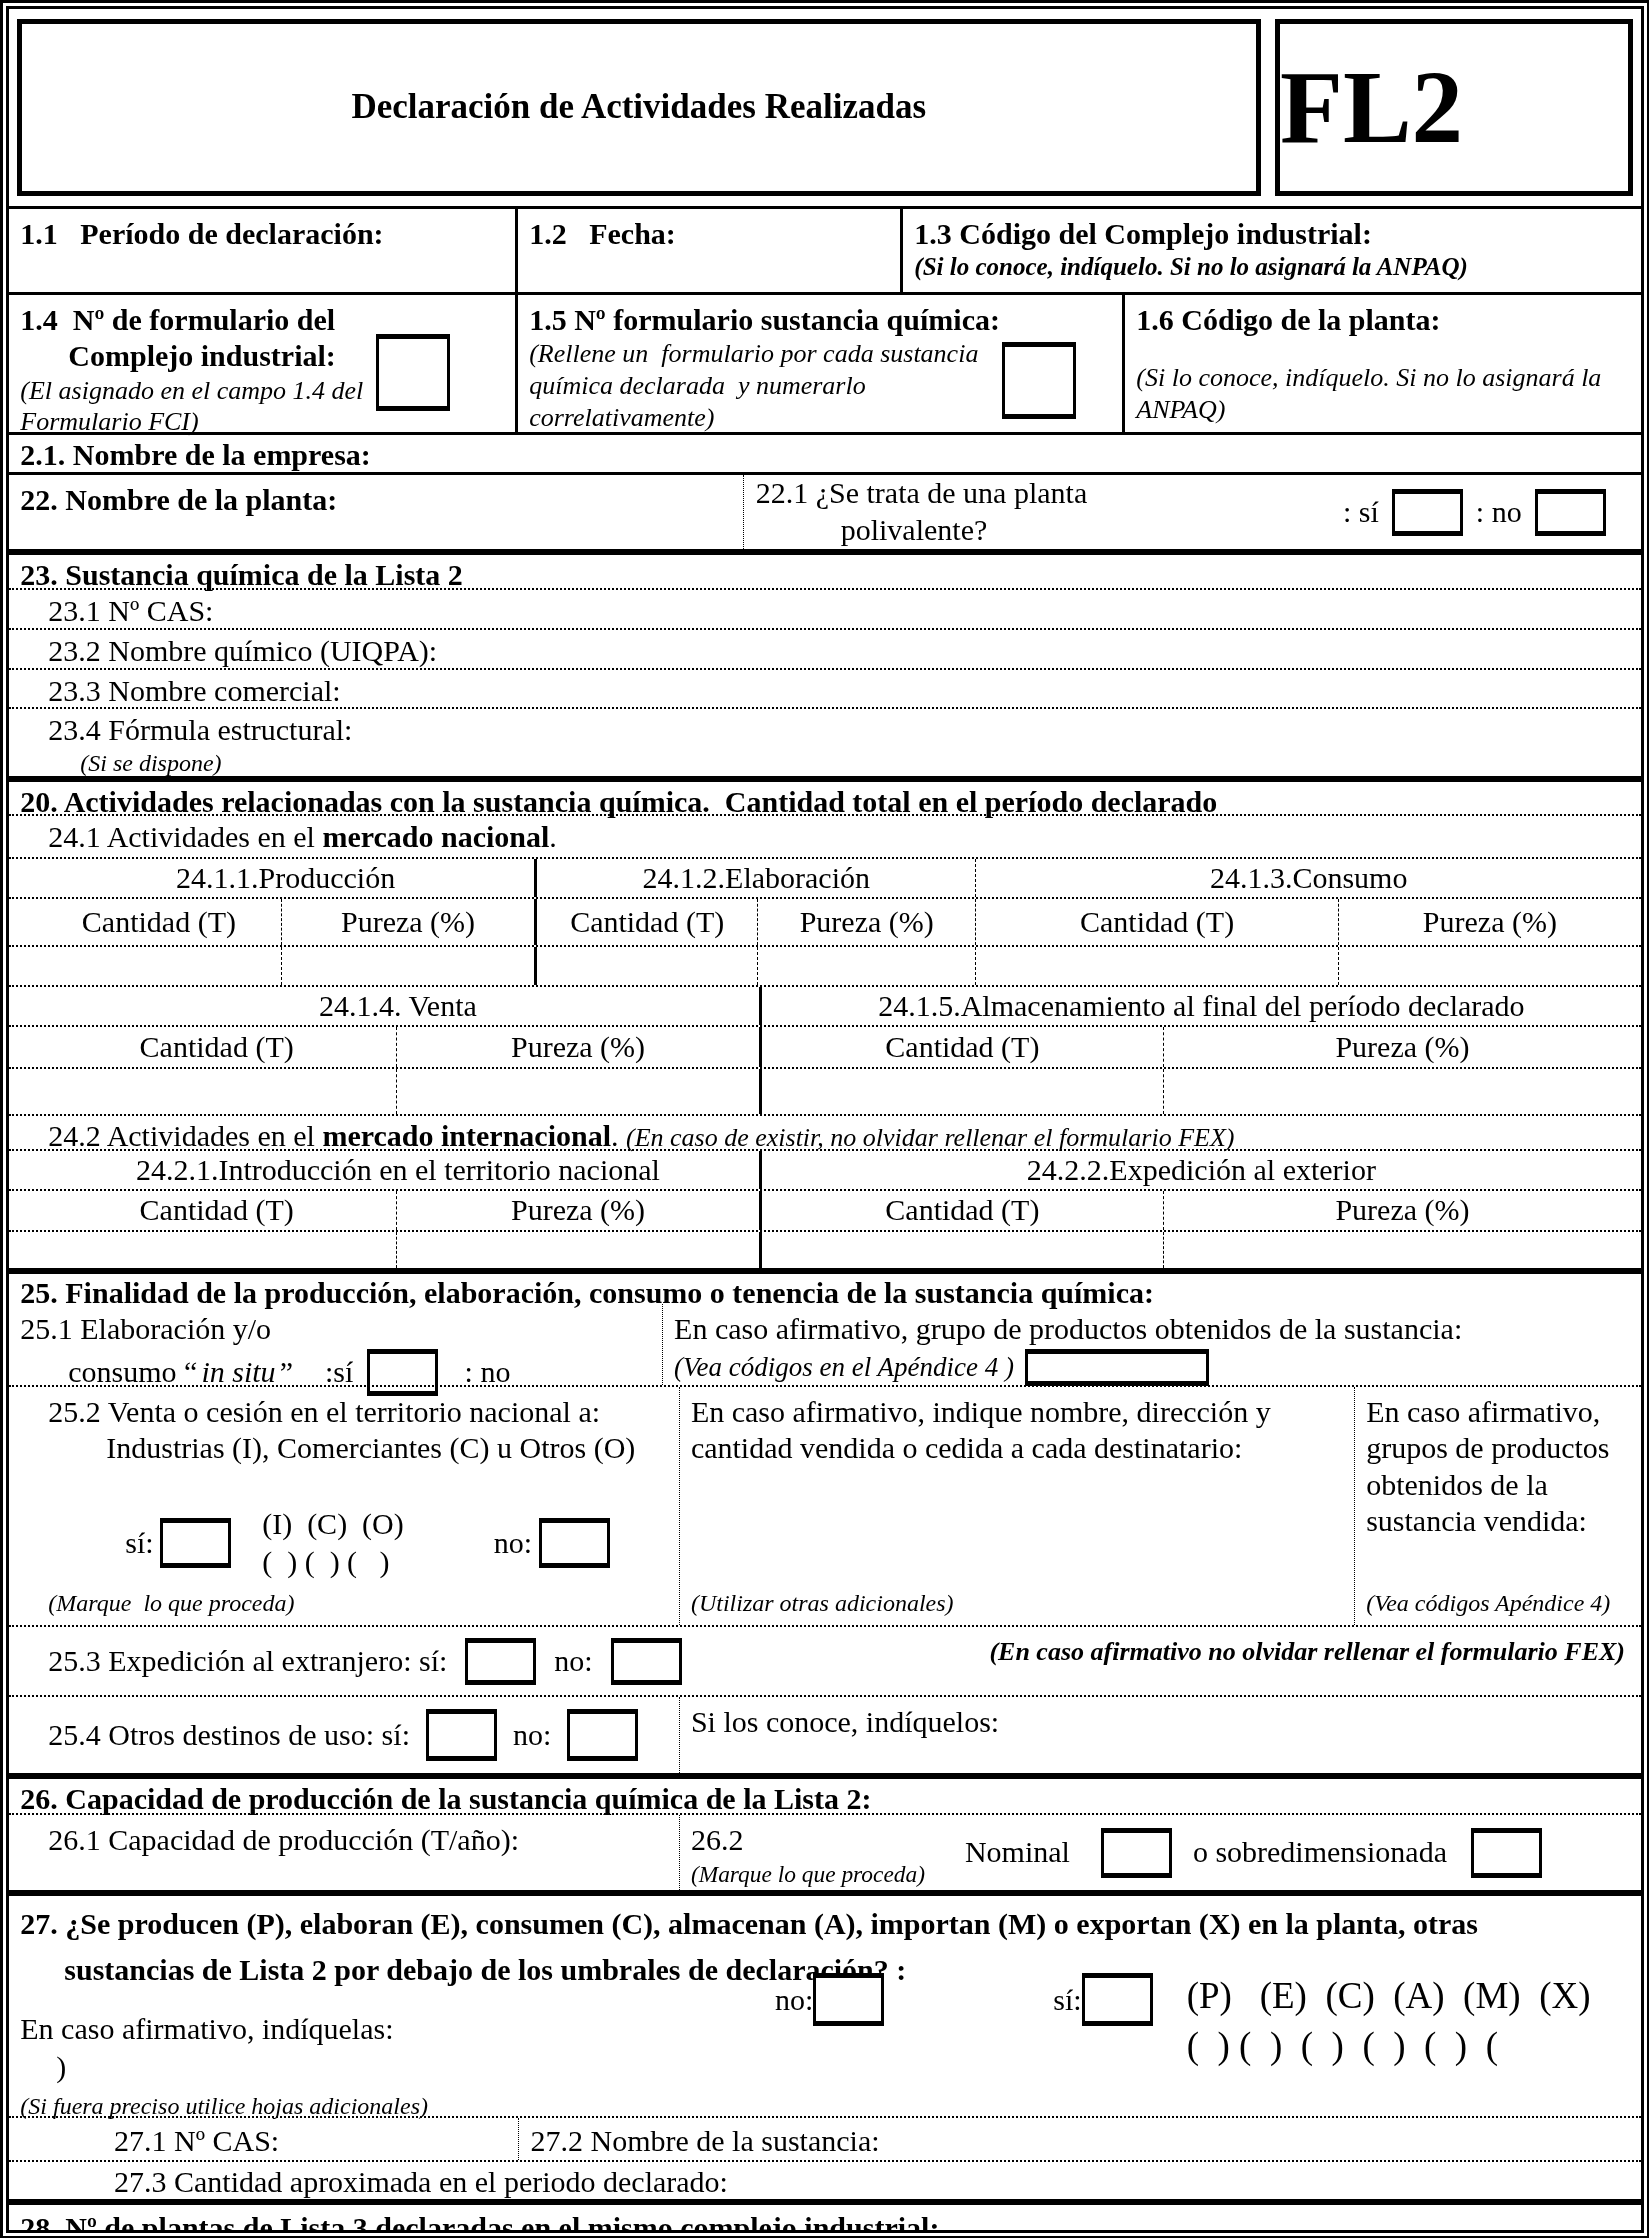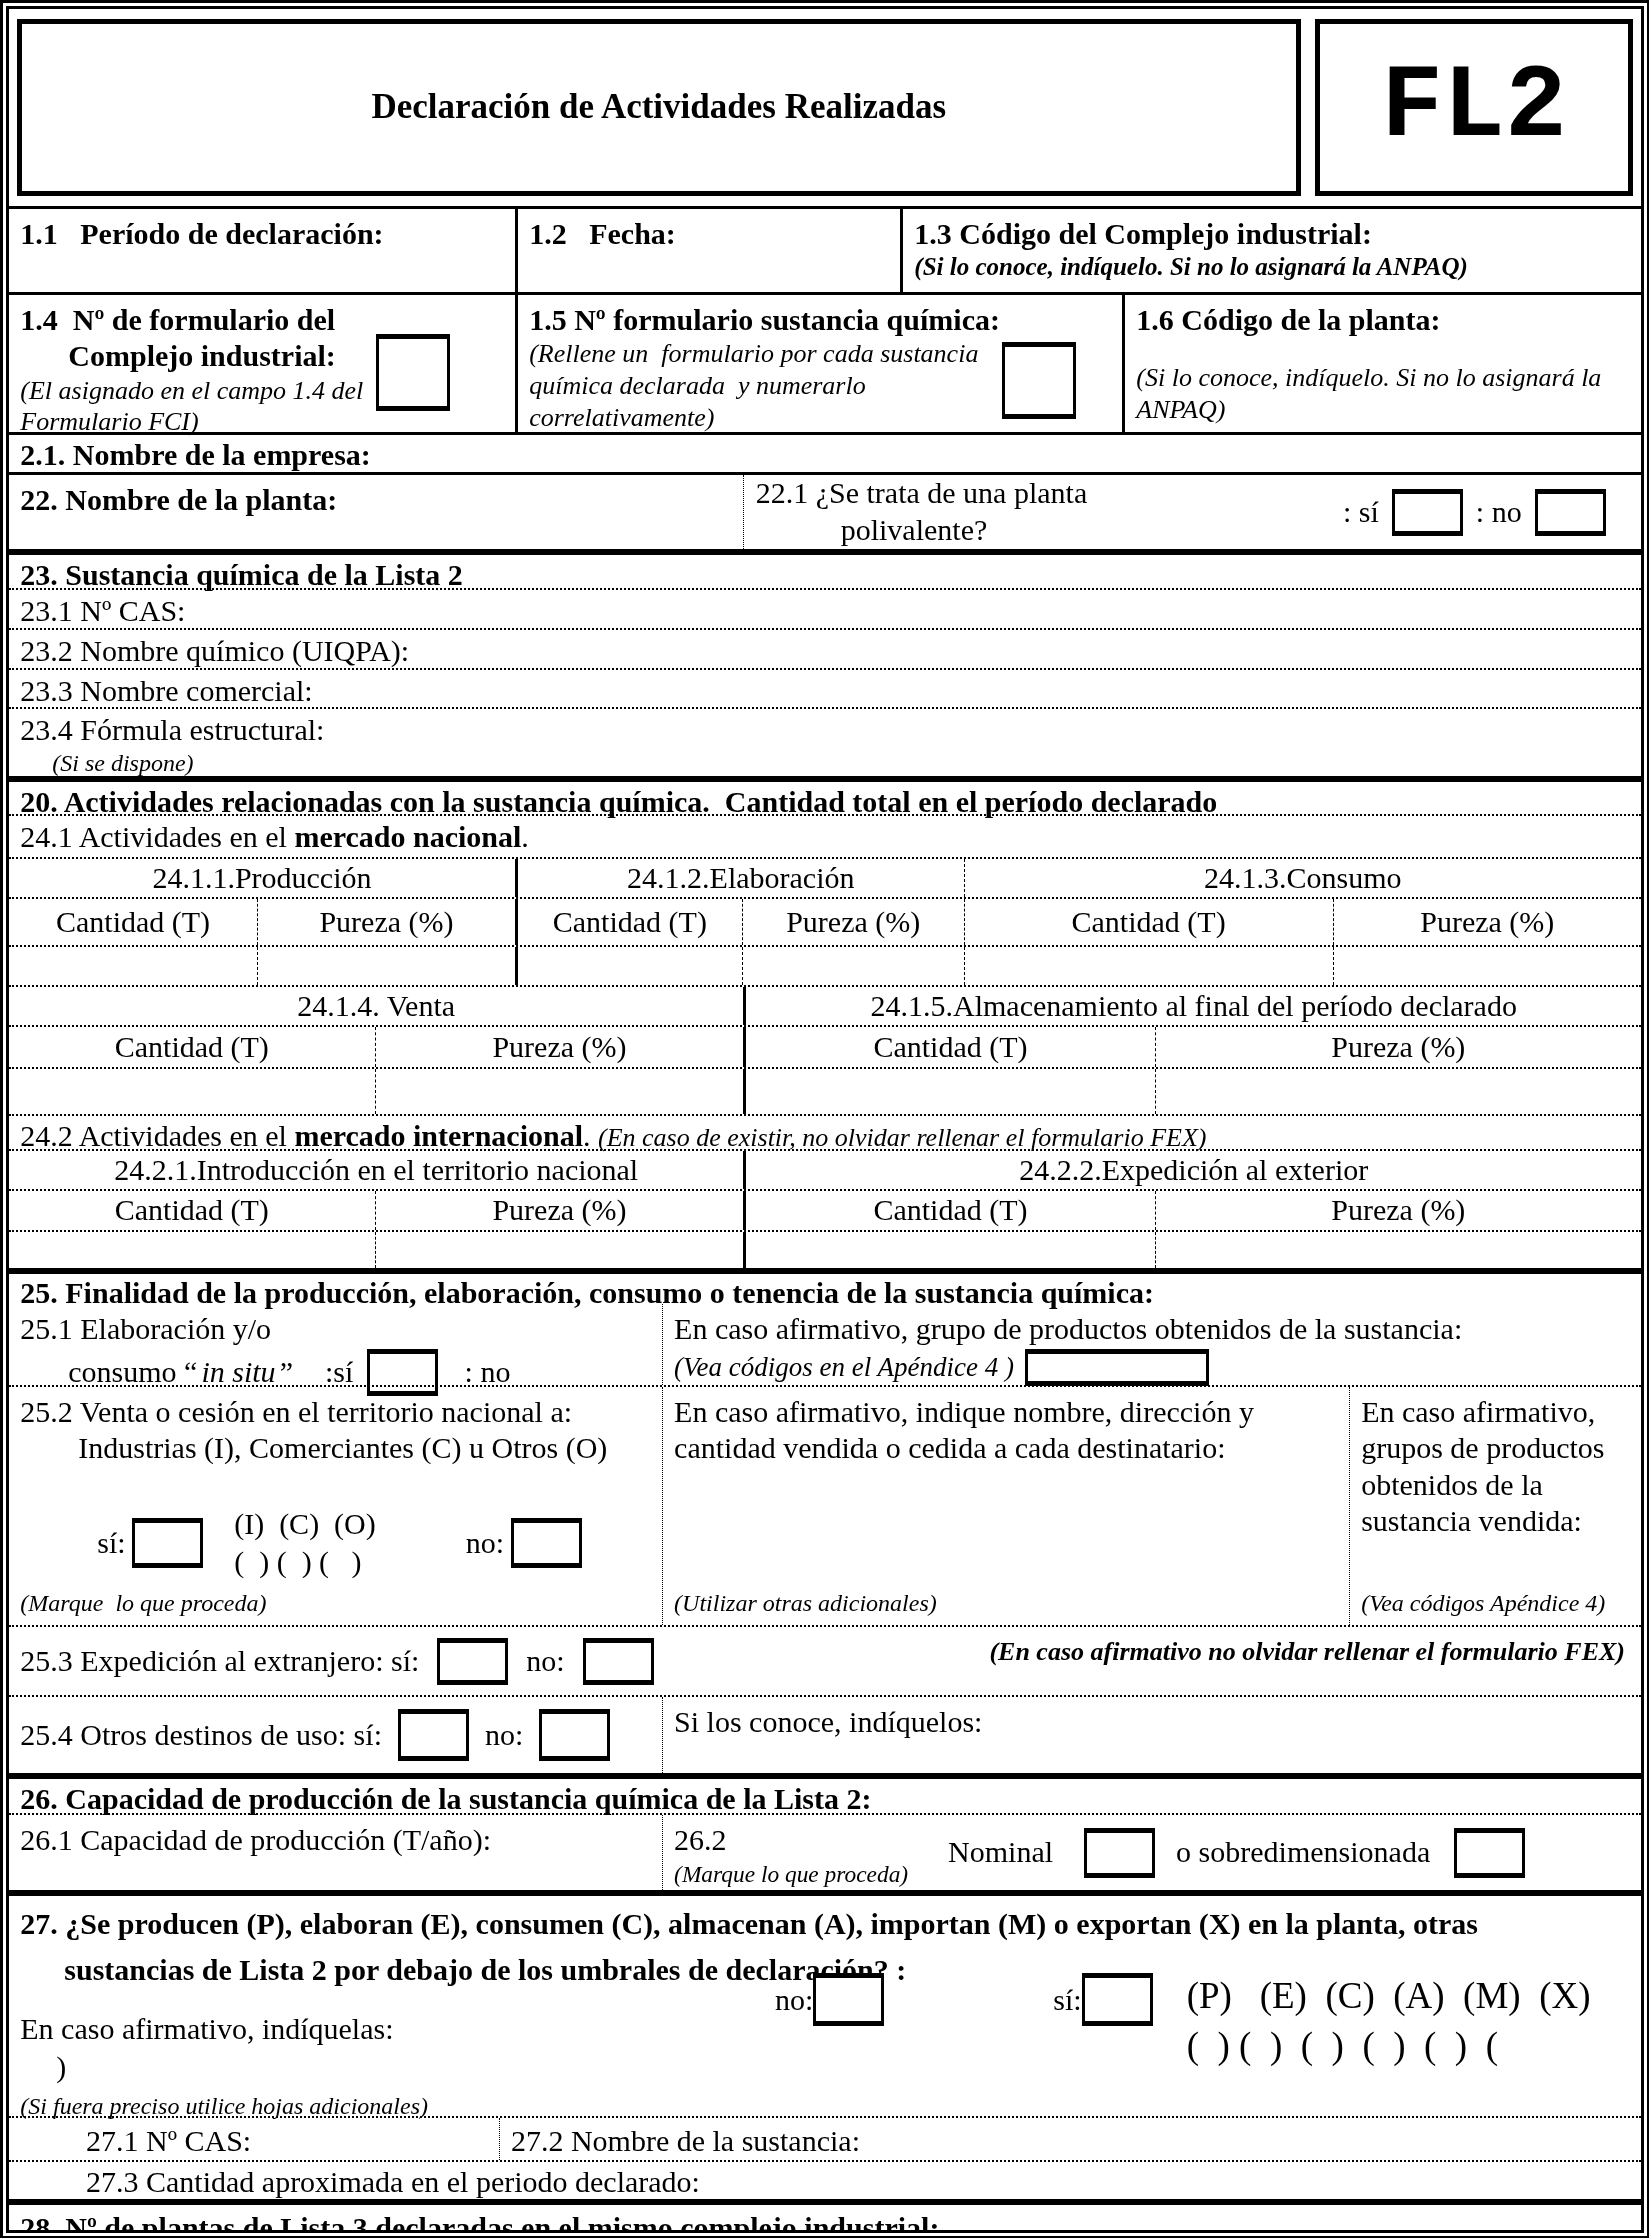--- a/index.html
+++ b/index.html
@@ -11,38 +11,38 @@
     font-family: "Liberation Serif", "DejaVu Serif", serif;
     font-size: 30px; line-height: 1.22;
     display: flex; flex-direction: column;
     overflow: hidden; position: relative;
   }
   [data-bind] { white-space: pre-wrap; }
   .row { display: flex; position: relative; flex-shrink: 0; }
   .cell { position: relative; padding: 6.5px 11.3px; }
   .bt-solid { border-top: 3.2px solid #000; }
   .bt-thick { border-top: 6.5px solid #000; }
-  .bt-dot   { border-top: 2.4px dotted #000; }
+  .bt-dot   { border-top: 2.4px dotted #000; padding-left: 28px; }
   .bl-solid { border-left: 3.2px solid #000; }
   .bl-dash  { border-left: 1.6px dashed #000; }
   .bl-dot   { border-left: 1.6px dotted #000; }
   .b  { font-weight: bold; }
   .i  { font-style: italic; }
   .bi { font-weight: bold; font-style: italic; }
   .note { font-size: 24px; font-style: italic; }
   .hdr { display: flex; gap: 14.5px; padding: 9.7px 8px; height: 197px; flex-shrink: 0; }
   .hdr-title {
     flex: 1; border: 5.6px solid #000;
     display: flex; flex-direction: column; justify-content: center; align-items: center;
     text-align: center; font-weight: bold; font-size: 35px; line-height: 1.45;
   }
   .hdr-code {
-    width: 318px; border: 5.6px solid #000;
-    display: flex; align-items: center; justify-content: center;
-    font-weight: bold; font-size: 103px; font-family: Liberation Mono, monospace;
+    width: 358px; border: 5.6px solid #000;
+    display: flex; align-items: center; 
+    font-weight: bold; font-size: 103px;
   }
   .cb {
     display: inline-block; width: 71px; height: 47px;
     border: 3.2px solid #000; border-top-width: 5.6px; border-bottom-width: 5.6px;
     background: #fff; flex-shrink: 0;
   }
   .cb-tall { width: 74px; height: 77px; }
   .cb-wide { width: 184px; height: 37px; }
   .tc { display: flex; align-items: center; justify-content: center; text-align: center; padding: 3.2px; }
   .vc { display: flex; align-items: center; }

